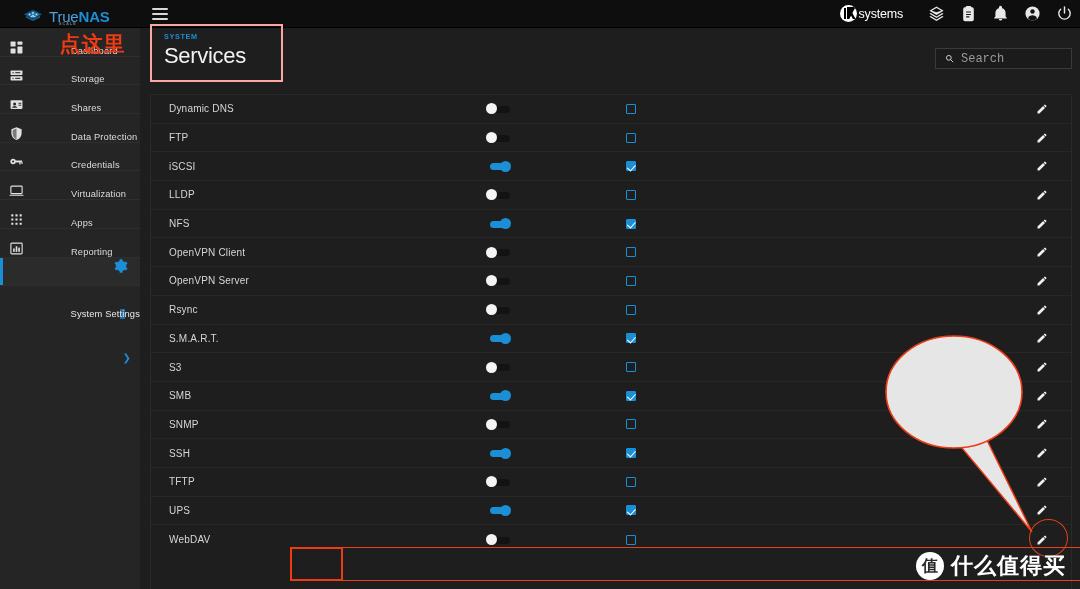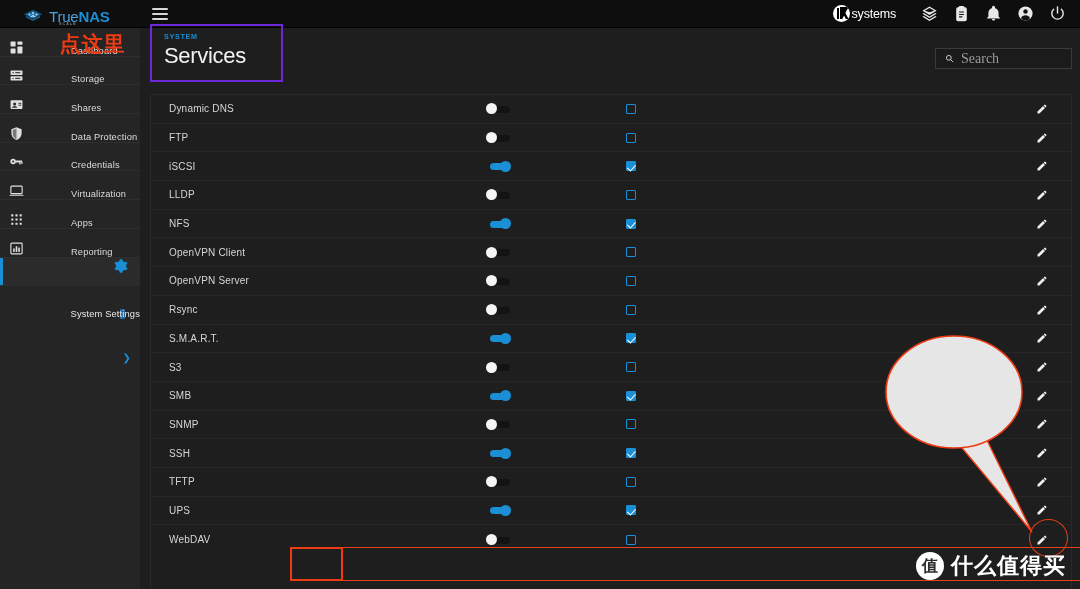--- a/index.html
+++ b/index.html
@@ -27,21 +27,21 @@
     font-size: 3.6px; letter-spacing: 1.1px; color: #7d8690; font-weight: bold;
   }
   .hamburger {
     margin-left: 42px; width: 16px; height: 12px;
     display: flex; flex-direction: column; justify-content: space-between; cursor: pointer;
   }
   .hamburger i { display: block; height: 2px; background: #d8d8d8; border-radius: 1px; }
 
   .topbar-right {
     margin-left: auto; display: flex; align-items: center; height: 28px;
-    padding-right: 14px; gap: 15px;
+    padding-right: 7px; gap: 15px;
   }
   .ixlogo { display: flex; align-items: center; margin-right: 10px; }
   .ixmark {
     width: 17px; height: 17px; border-radius: 50%;
     background: #fff; position: relative; margin-right: 2px; overflow: hidden;
   }
   .ixmark:before {
     content: ""; position: absolute; left: 4px; top: 2.5px;
     width: 2.6px; height: 11px; background: #000;
   }
@@ -76,35 +76,35 @@
   .snav-item.active .sicon { color: #1b8fd6; }
   .snav-item.active .slabel { color: #e9e9e9; }
   .snav-item.active .slabel .selhl { background: #27689e; }
 
   
   .main { position: absolute; top: 28px; left: 140px; width: 940px; height: 561px; background: #1e1e1e; }
 
   .pagehead { position: relative; height: 68px; }
   .titlebox {
     position: absolute; left: 10px; top: -4px; width: 133px; height: 58px;
-    border: 2px solid #6d28d9;
+    border: 2px solid #fca5a5;
     padding: 6px 0 8px 12px;
   }
   .eyebrow { font-size: 7.2px; color: #1b8fd6; font-weight: bold; letter-spacing: .7px; }
   .ptitle { font-size: 22px; color: #f2f2f2; font-weight: normal; letter-spacing: -.3px; margin-top: 2px; }
 
   .searchbox {
     position: absolute; right: 8px; top: 20px; width: 137px; height: 21px;
     border: 1px solid #3a3a3a; background: #1b1b1b;
     display: flex; align-items: center; padding-left: 9px; gap: 7px;
   }
   .searchbox .sicn { color: #cfcfcf; width: 9px; height: 9px; display:block; }
   .searchbox input {
     background: transparent; border: 0; outline: none;
-    color: #cfcfcf; font-size: 14px; font-family: Liberation Serif, serif; width: 100px;
+    color: #cfcfcf; font-size: 12px; font-family: Liberation Mono, monospace; width: 100px;
   }
   .searchbox input::placeholder { color: #9a9a9a; }
 
   
   .card {
     position: absolute; left: 10px; top: 66px; width: 922px; height: 508px;
     background: #1e1e1e; border: 1px solid #2a2a2a; border-radius: 2px;
   }
   .thead {
     display: flex; align-items: center; height: 25px;

